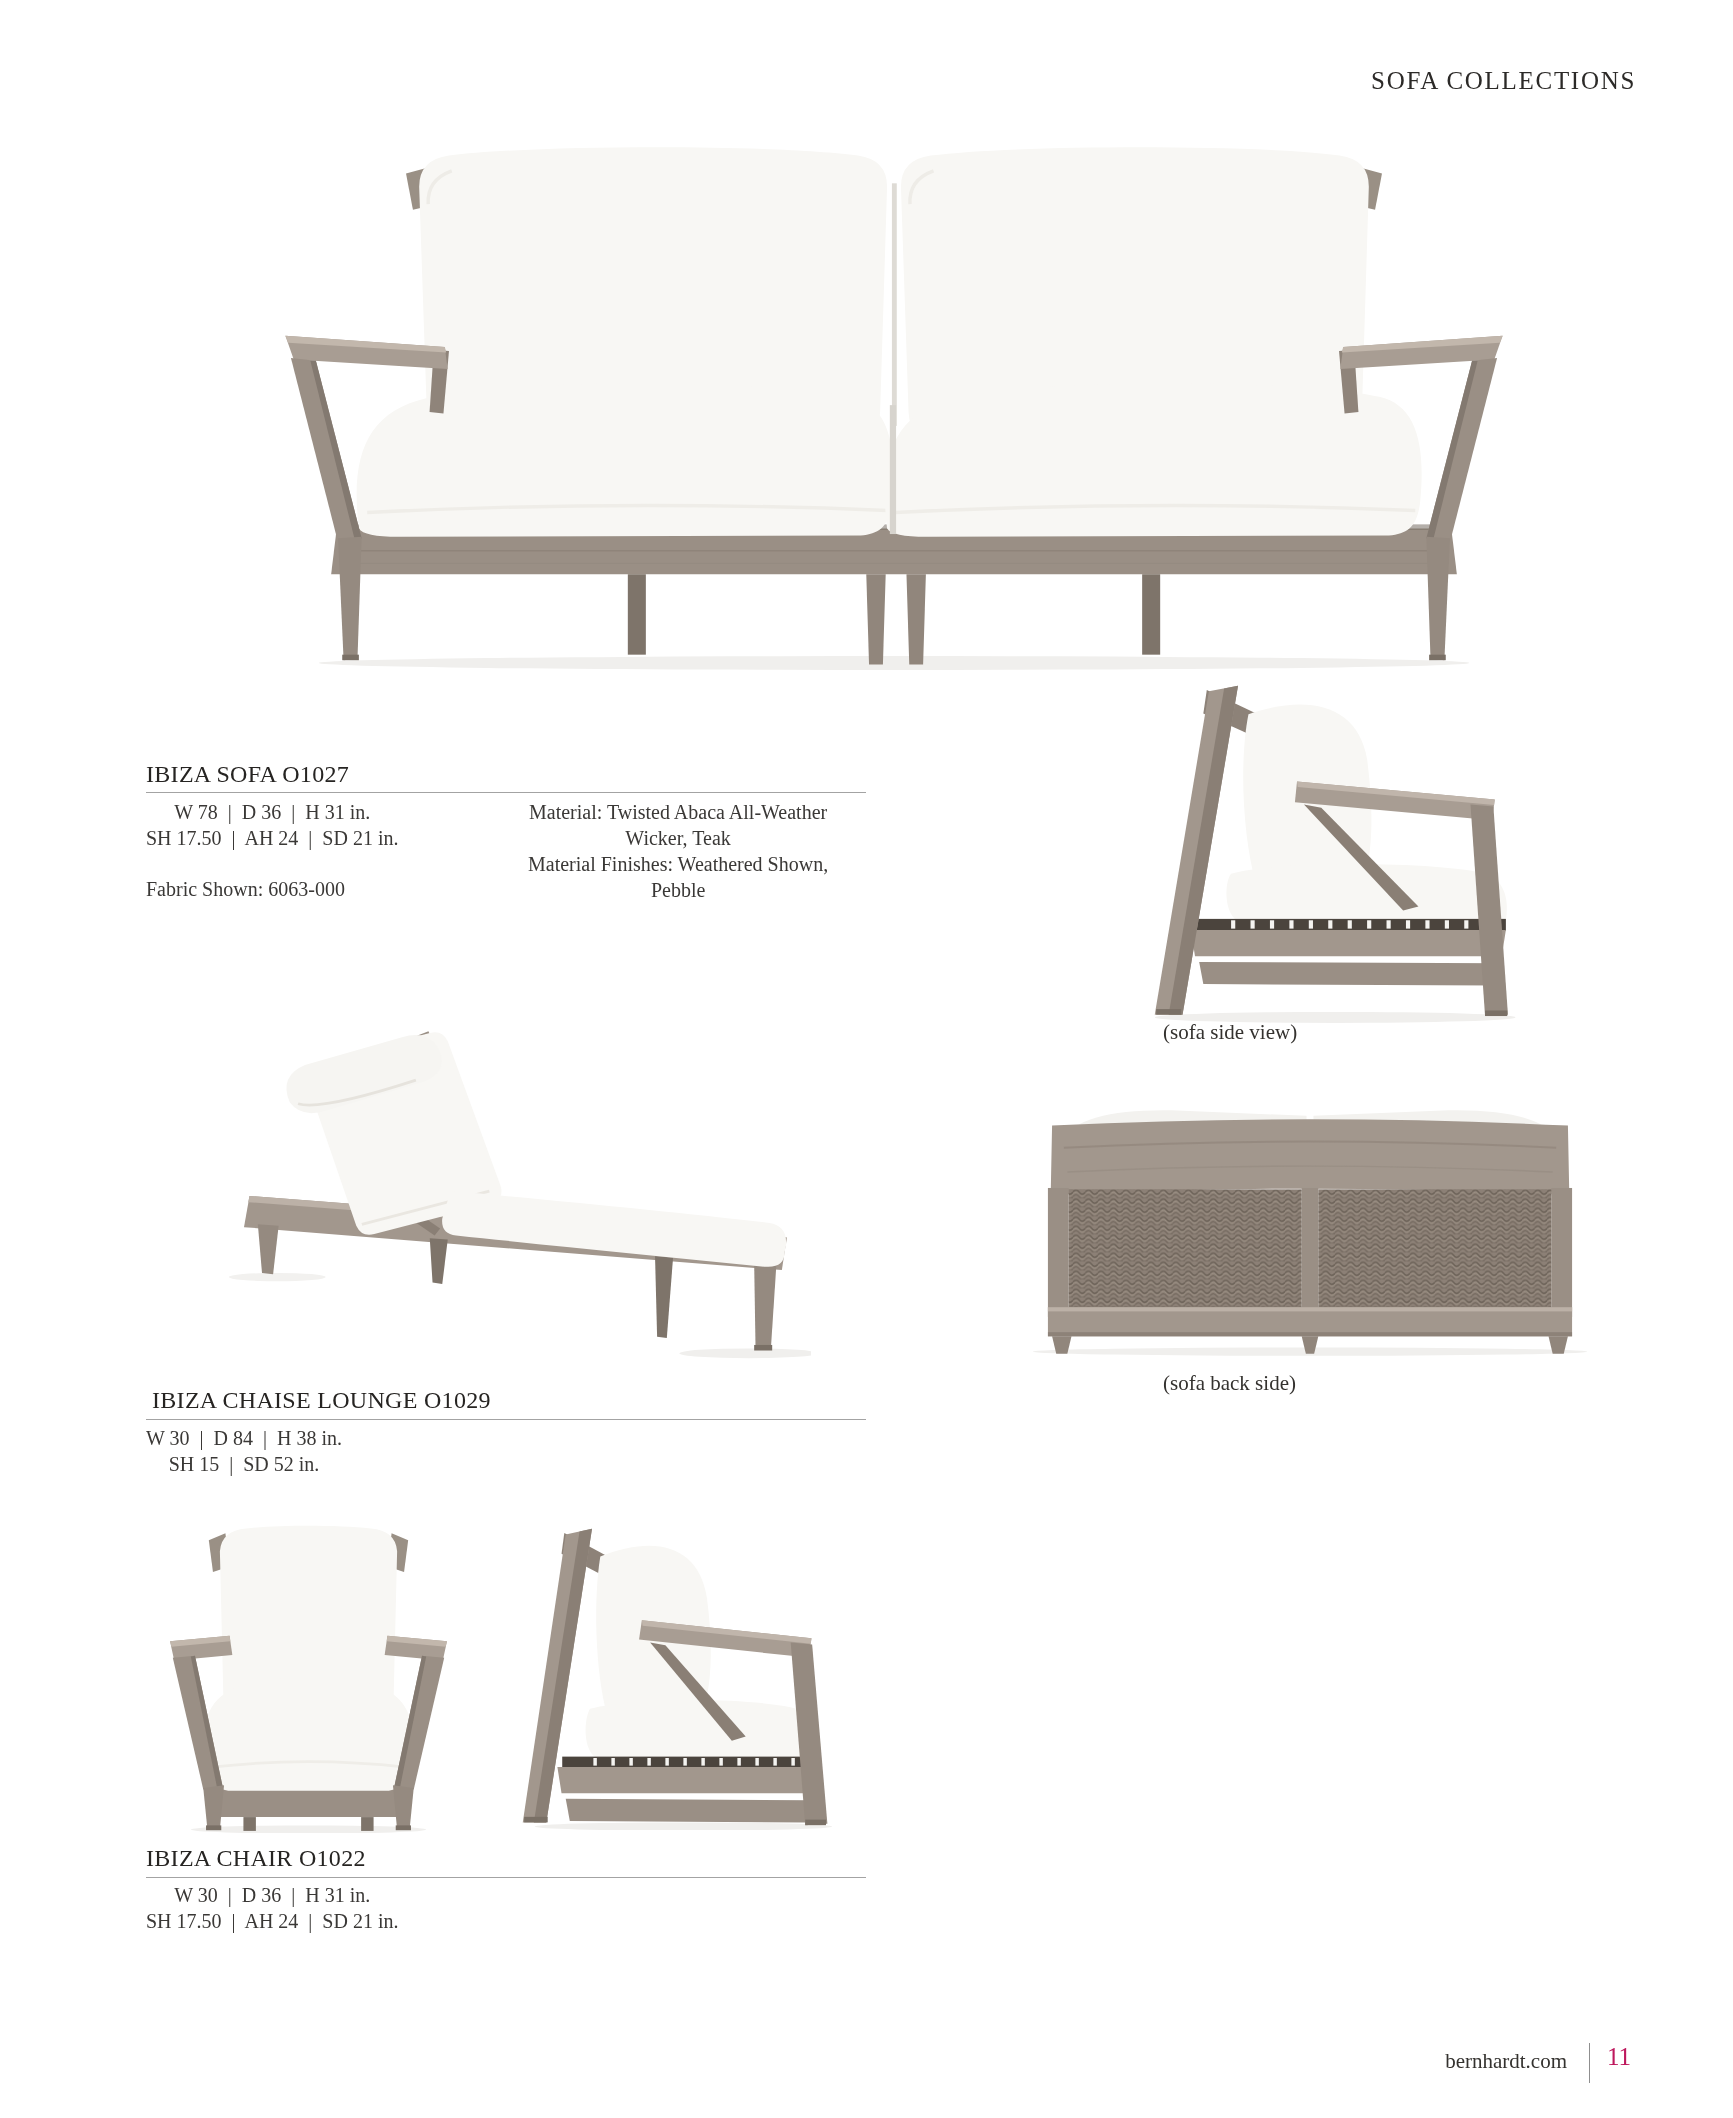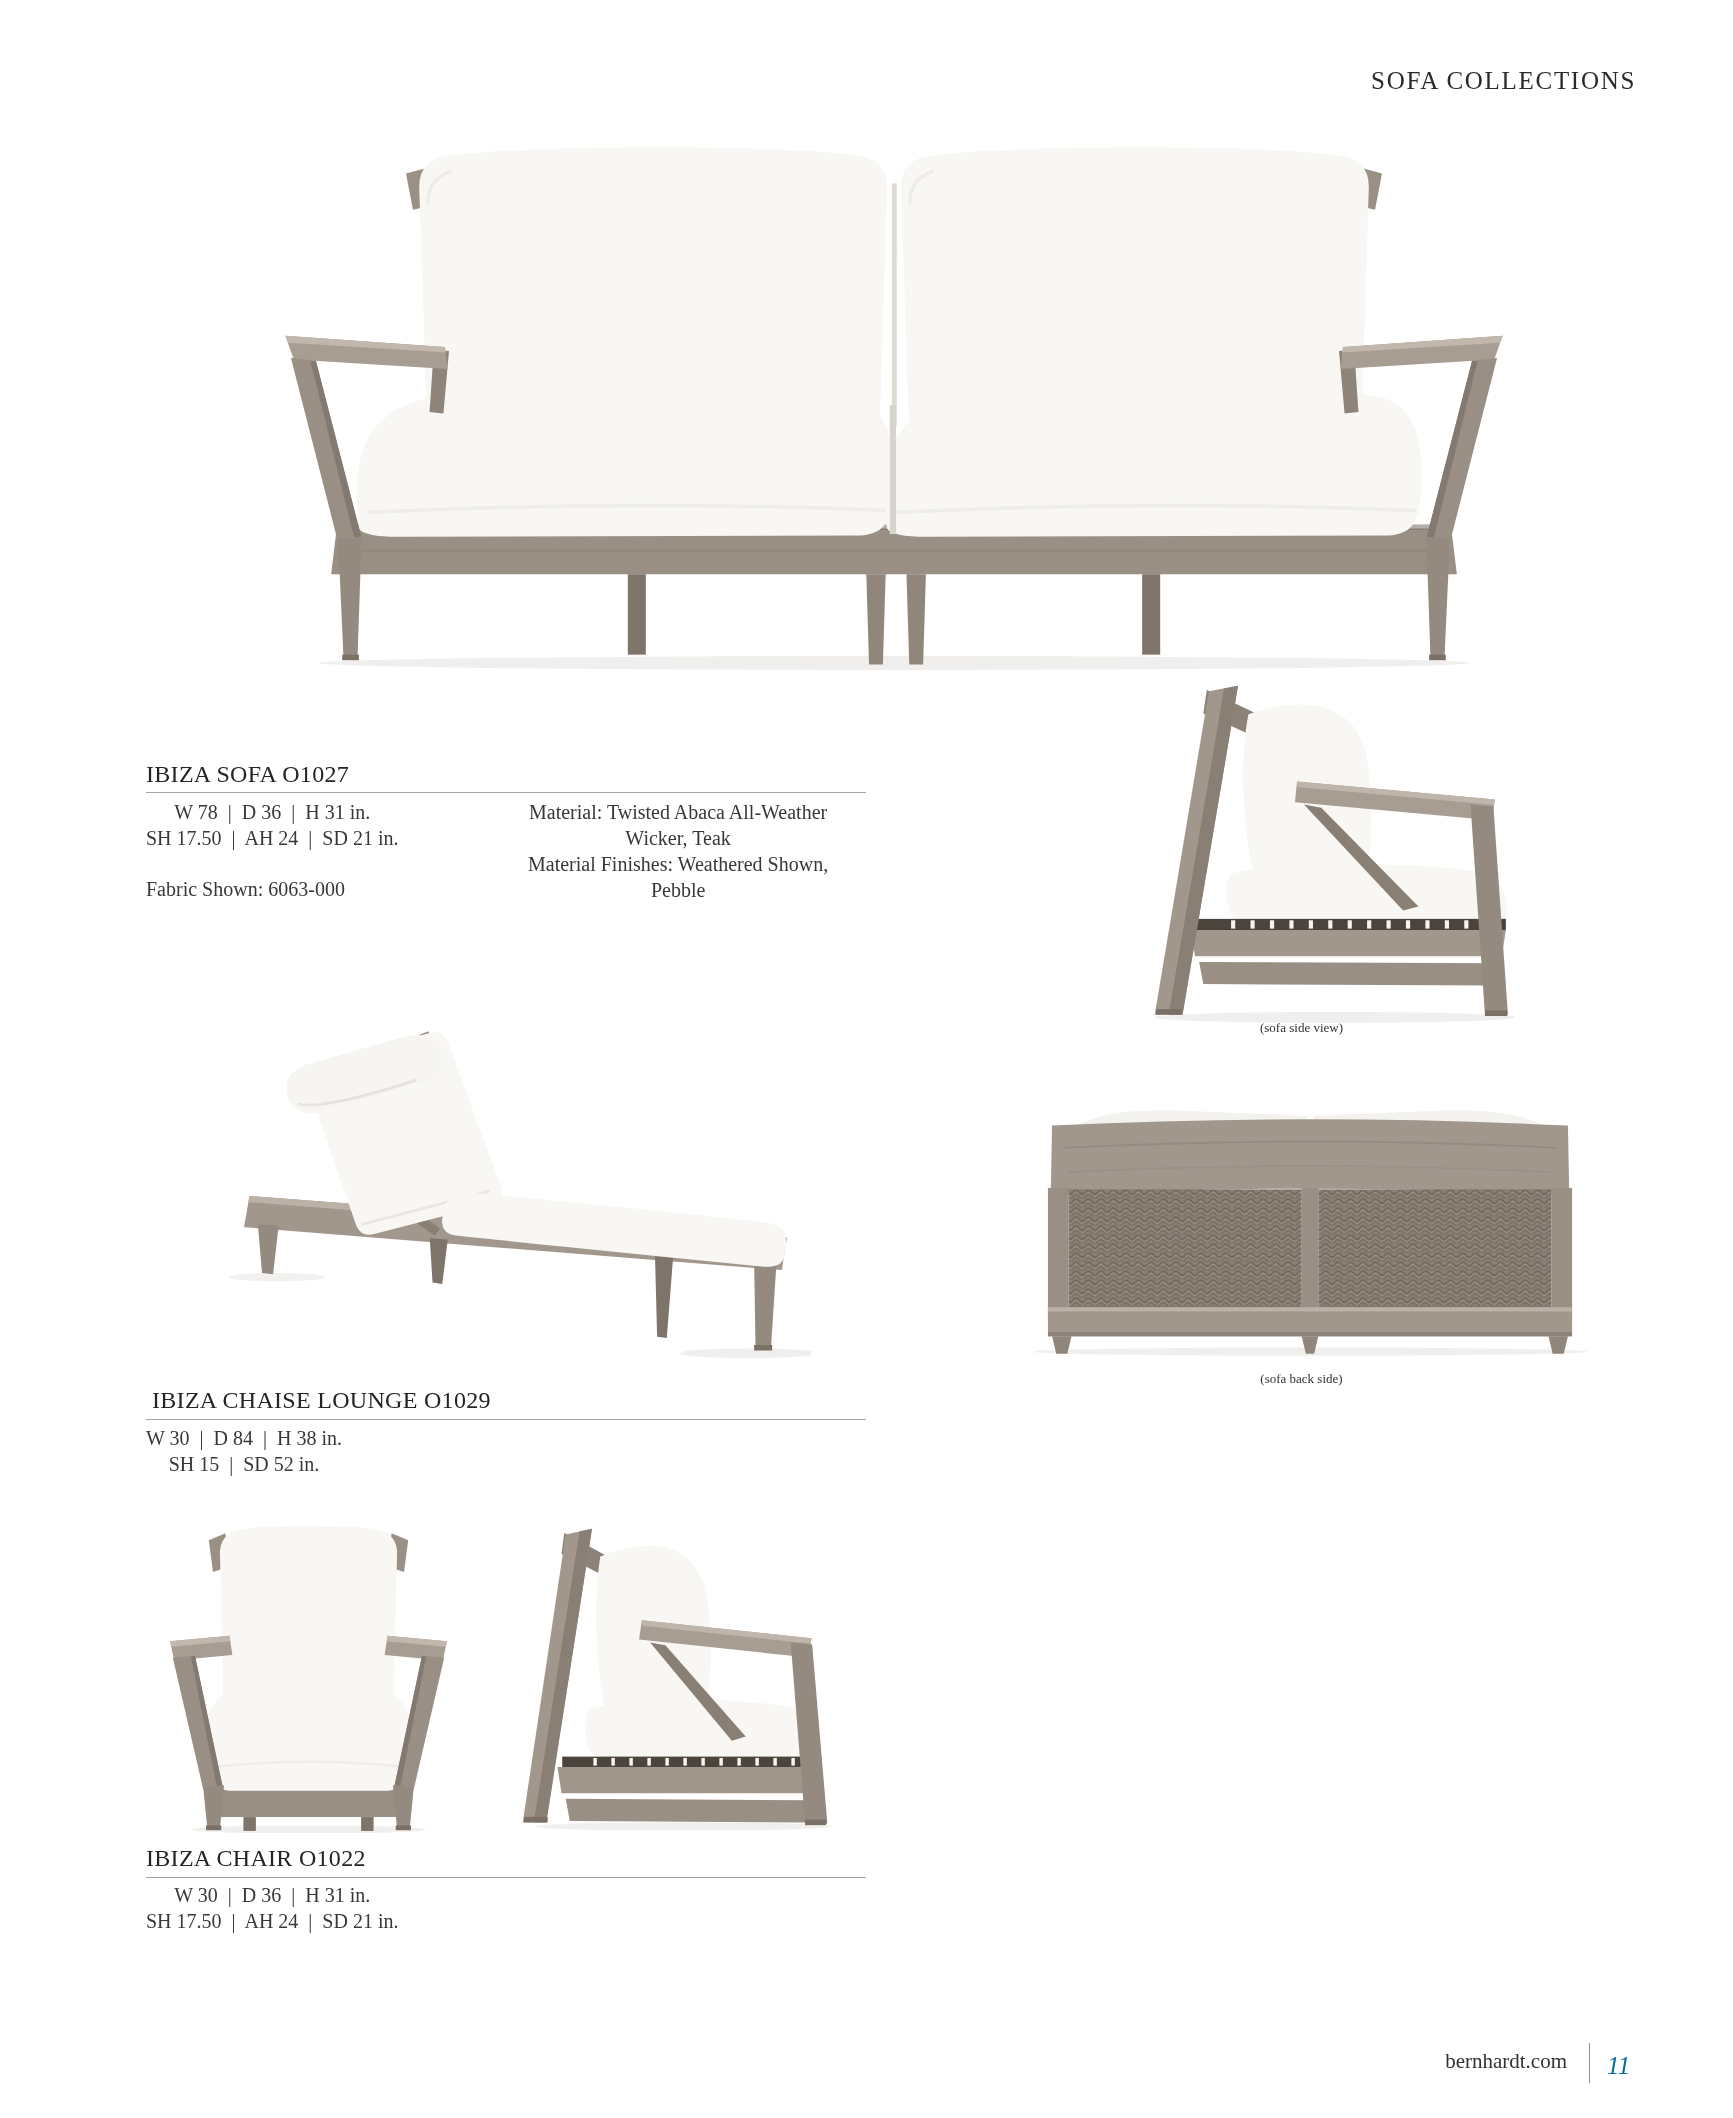--- a/index.html
+++ b/index.html
@@ -2,23 +2,23 @@
 <html style="font-size:11px"><head>
 <meta charset="utf-8">
 <style>
   html,body{margin:0;padding:0;background:#ffffff;}
   body{width:1733px;height:2119px;position:relative;font-family:"Liberation Serif","DejaVu Serif",serif;color:#3a3836;}
   .abs{position:absolute;}
   .collection-header{top:67px;right:97px;font-size:25px;letter-spacing:1.7px;color:#2c2a28;}
   .product-heading{font-size:24px;letter-spacing:0.3px;color:#262422;white-space:nowrap;}
   .rule{height:1.4px;background:#a3a3a3;width:720px;left:146px;}
   .spec{font-size:20px;line-height:26px;white-space:pre;text-align:center;}
-  .caption{font-size:13px;width:277px;text-align:center;color:#34322f;}
+  .caption{font-size:21px;width:277px;text-align:left;color:#34322f;}
   .footer-site{font-size:21px;color:#34322f;}
-  .footer-num{font-size:25px;font-style:italic;color:#0369a1;margin-top:9px;}
+  .footer-num{font-size:25px;color:#be185d;}
   .vdiv{width:1.4px;height:40px;background:#8f8f8f;}
   svg{display:block;}
 </style>
 </head>
 <body>
 
 <main>
 
   <div class="abs collection-header">SOFA COLLECTIONS</div>
 

